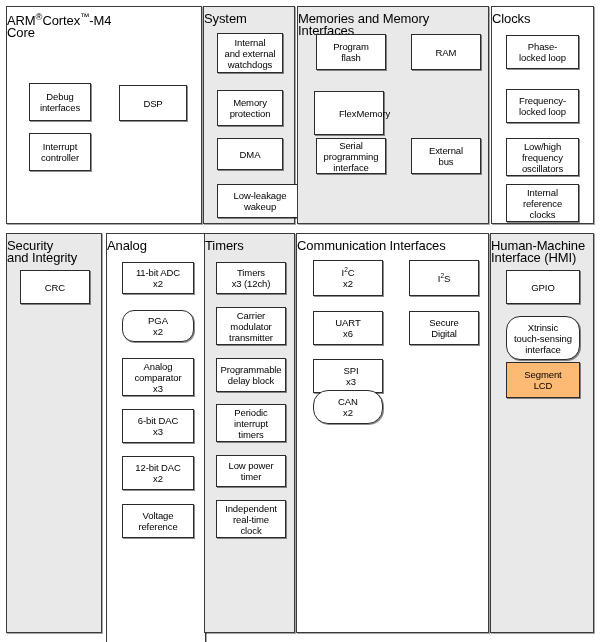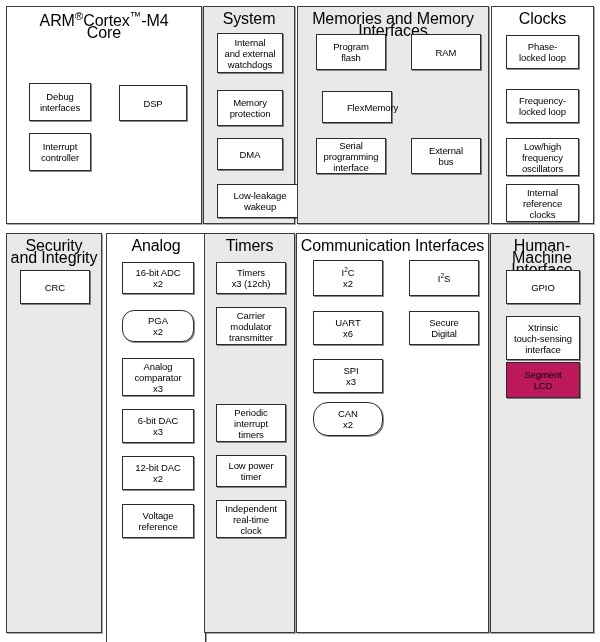--- a/index.html
+++ b/index.html
@@ -32,22 +32,21 @@
   }
   .panel.shaded {
     background: #e9e9e9;
   }
 
   .panel-title {
     position: absolute;
     left: 0;
     right: 0;
     top: 6px;
-    text-align: center;
-    font-size: 16px;
+    font-size: 13px;
     line-height: 12px;
     letter-spacing: -0.1px;
     white-space: pre-line;
     font-weight: 400;
   }
 
   
   .block {
     position: absolute;
     box-sizing: border-box;
@@ -58,21 +57,21 @@
     align-items: center;
     justify-content: center;
     text-align: center;
     font-size: 9.5px;
     line-height: 11px;
     white-space: pre-line;
     letter-spacing: -0.1px;
     padding: 0 1px;
   }
   .block.filled {
-    background: #be185d;
+    background: #fdba74;
   }
 
   sup {
     font-size: 0.68em;
     vertical-align: super;
     line-height: 0;
   }
   .reg { font-size: 0.72em; vertical-align: super; line-height: 0; }
 </style>
 </head>
@@ -102,21 +101,21 @@
     <div class="block" style="left:13px; top:177px; width:86px; height:34px;">Low-leakage
 wakeup</div>
   </div>
 
   <div class="panel shaded" style="left:297px; top:6px; width:192px; height:218px;">
     <div class="panel-title">Memories and Memory Interfaces</div>
 
     <div class="block" style="left:18px; top:27px; width:70px; height:36px;">Program
 flash</div>
     <div class="block" style="left:113px; top:27px; width:70px; height:36px;">RAM</div>
-    <div class="block" style="left:24px; top:84px; width:70px; height:32px;padding-left:32px;">FlexMemory</div>
+    <div class="block" style="left:16px; top:84px; width:70px; height:44px;padding-left:32px;">FlexMemory</div>
     <div class="block" style="left:18px; top:131px; width:70px; height:36px;">Serial
 programming
 interface</div>
     <div class="block" style="left:113px; top:131px; width:70px; height:36px;">External
 bus</div>
   </div>
 
   <div class="panel" style="left:491px; top:6px; width:103px; height:218px;">
     <div class="panel-title">Clocks</div>
 
@@ -135,21 +134,21 @@
   <div class="panel shaded" style="left:6px; top:233px; width:96px; height:400px;text-decoration:underline;">
     <div class="panel-title">Security
 and Integrity</div>
 
     <div class="block" style="left:13px; top:36px; width:70px; height:34px;">CRC</div>
   </div>
 
   <div class="panel" style="left:106px; top:233px; width:100px; height:468px;">
     <div class="panel-title">Analog</div>
 
-    <div class="block" style="left:15px; top:28px; width:72px; height:32px;">16-bit ADC
+    <div class="block" style="left:15px; top:28px; width:72px; height:32px;">11-bit ADC
 x2</div>
     <div class="block" style="left:15px; top:76px; width:72px; height:32px;border-radius:12px;">PGA
 x2</div>
     <div class="block" style="left:15px; top:124px; width:72px; height:38px;">Analog
 comparator
 x3</div>
     <div class="block" style="left:15px; top:175px; width:72px; height:34px;">6-bit DAC
 x3</div>
     <div class="block" style="left:15px; top:222px; width:72px; height:34px;">12-bit DAC
 x2</div>
@@ -158,20 +157,22 @@
   </div>
 
   <div class="panel shaded" style="left:204px; top:233px; width:91px; height:400px;">
     <div class="panel-title">Timers</div>
 
     <div class="block" style="left:11px; top:28px; width:70px; height:32px;">Timers
 x3 (12ch)</div>
     <div class="block" style="left:11px; top:73px; width:70px; height:38px;">Carrier
 modulator
 transmitter</div>
+    <div class="block" style="left:11px; top:124px; width:70px; height:34px;">Programmable
+delay block</div>
     <div class="block" style="left:11px; top:170px; width:70px; height:38px;">Periodic
 interrupt
 timers</div>
     <div class="block" style="left:11px; top:221px; width:70px; height:32px;">Low power
 timer</div>
     <div class="block" style="left:11px; top:266px; width:70px; height:38px;">Independent
 real-time
 clock</div>
   </div>
 
@@ -182,29 +183,29 @@
 x2</span></span></div>
 
     <div class="block" style="left:112px; top:26px; width:70px; height:36px;"><span><span>I</span><sup>2</sup><span style="white-space:pre-line">S</span></span></div>
 
     <div class="block" style="left:16px; top:77px; width:70px; height:34px;">UART
 x6</div>
     <div class="block" style="left:112px; top:77px; width:70px; height:34px;">Secure
 Digital</div>
     <div class="block" style="left:16px; top:125px; width:70px; height:34px;padding-left:7px;">SPI
 x3</div>
-    <div class="block" style="left:16px; top:168px; width:70px; height:34px;border-radius:15px;">CAN
+    <div class="block" style="left:16px; top:156px; width:70px; height:34px;border-radius:15px;">CAN
 x2</div>
   </div>
 
   <div class="panel shaded" style="left:490px; top:233px; width:104px; height:400px;">
     <div class="panel-title">Human-Machine
 Interface (HMI)</div>
 
     <div class="block" style="left:15px; top:36px; width:74px; height:34px;">GPIO</div>
-    <div class="block" style="left:15px; top:82px; width:74px; height:44px;">Xtrinsic
+    <div class="block" style="left:15px; top:82px; width:74px; height:44px;border-radius:14px;">Xtrinsic
 touch-sensing
 interface</div>
     <div class="block filled" style="left:15px; top:128px; width:74px; height:36px;">Segment
 LCD</div>
   </div>
 
 </div>
 
 </body></html>

